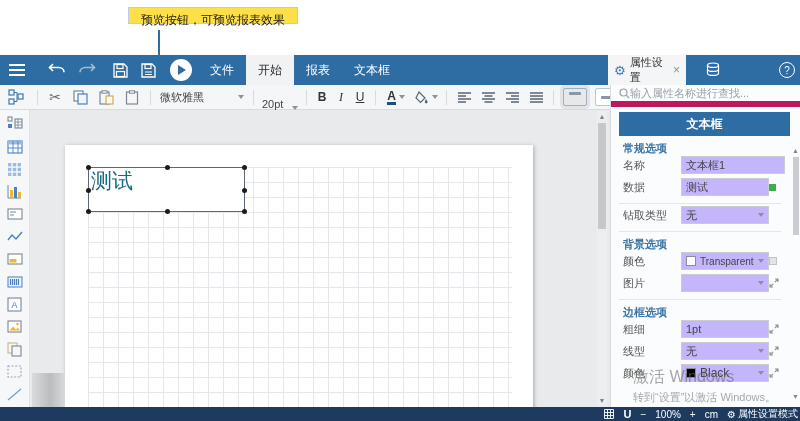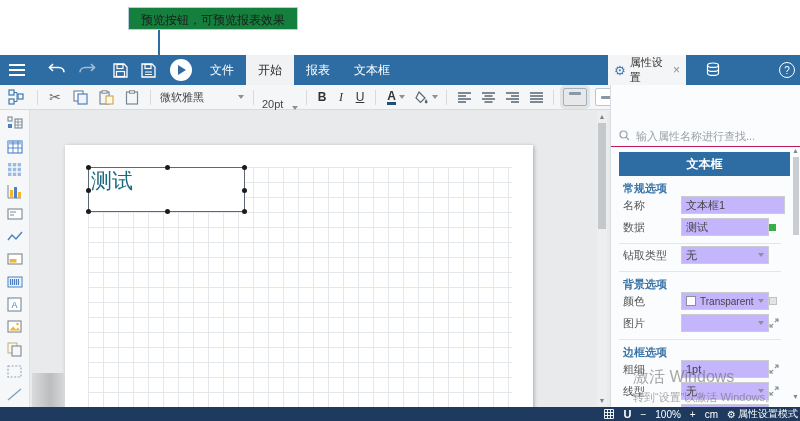--- a/index.html
+++ b/index.html
@@ -1,21 +1,21 @@
 <!DOCTYPE html>
 <html><head>
 <meta charset="utf-8">
 <style>
   * { margin:0; padding:0; box-sizing:border-box; }
   html,body { width:800px; height:421px; overflow:hidden; background:#fff;
     font-family:"Liberation Sans","DejaVu Sans",sans-serif; }
 
   
-  .tooltip { position:absolute; left:128px; top:7px; height:23px; padding:4px 12px;
-    background:#15803d; border:1px solid #bccbdf; color:#1c1c1c; font-size:12px; white-space:nowrap; }
+  .tooltip { position:absolute; left:128px; top:7px; height:17px; padding:4px 12px;
+    background:#fde047; border:1px solid #bccbdf; color:#1c1c1c; font-size:12px; white-space:nowrap; }
   .tooltip-connector { position:absolute; left:158px; top:30px; width:2px; height:27px; background:#2e6da4; }
 
   
   .topbar { position:absolute; left:0; top:55px; width:800px; height:30px; background:#2e6da4;
     display:flex; align-items:center; color:#fff; font-size:12px; }
   .tb-icon { display:flex; align-items:center; justify-content:center; height:30px; cursor:pointer; }
   .hamburger { width:34px; }
   .hamburger div { width:16px; }
   .hamburger span { display:block; width:16px; height:2px; background:#fff; margin:3px 0; }
   .tb-undo { width:30px; margin-left:8px; }
@@ -76,22 +76,22 @@
   .handle { position:absolute; width:5px; height:5px; background:#1b1b1b; border-radius:50%; }
   .vscroll { position:absolute; right:3px; top:1px; width:10px; height:295px; background:#edeef0; }
   .vscroll .thumb { position:absolute; left:1px; top:12px; width:8px; height:106px; background:#c5c8cb; cursor:grab; }
   .scroll-arrow { position:absolute; left:1px; width:8px; text-align:center; font-size:7px; color:#7d8389; cursor:pointer; }
   .corner-strip { position:absolute; left:2px; top:263px; width:33px; height:34px;
     background:linear-gradient(90deg,#dadbdc,#bcbdbf 55%,#d8d9db); }
 
   
   .panel { position:absolute; left:610px; top:85px; width:190px; height:322px; background:#fbfcfd;
     border-left:1px solid #d7dade; font-size:11px; color:#555; overflow:hidden; }
-  .search-row { height:22px; border-bottom:1px solid #be185d; display:flex; align-items:center;
-    gap:6px; padding:0 8px;margin-top:40px; }
+  .search-row { height:22px; border-bottom:6px solid #be185d; display:flex; align-items:center;
+    gap:0; padding:0 8px; }
   .search-row input { border:none; outline:none; background:transparent; font-size:11px; color:#666; width:150px;
     font-family:"Liberation Sans","DejaVu Sans",sans-serif; }
   .search-row input::placeholder { color:#9aa1a8; }
   .panel-header { margin:5px 10px 0 8px; height:24px; background:#2e6da4; color:#fff; font-size:12px;
     font-weight:bold; display:flex; align-items:center; justify-content:center; }
   .section-title { height:13px; margin:5px 0 0 12px; color:#3a74a6; font-weight:bold; }
   .prow { position:relative; height:22px; display:flex; align-items:center; padding-left:12px; }
   .prow .lbl { width:58px; color:#555; }
   .ctrl { width:88px; height:18px; border:1px solid #c9ccd0; background:#c4b5fd; display:flex;
     align-items:center; padding:0 4px; gap:4px; color:#444; cursor:pointer; }

